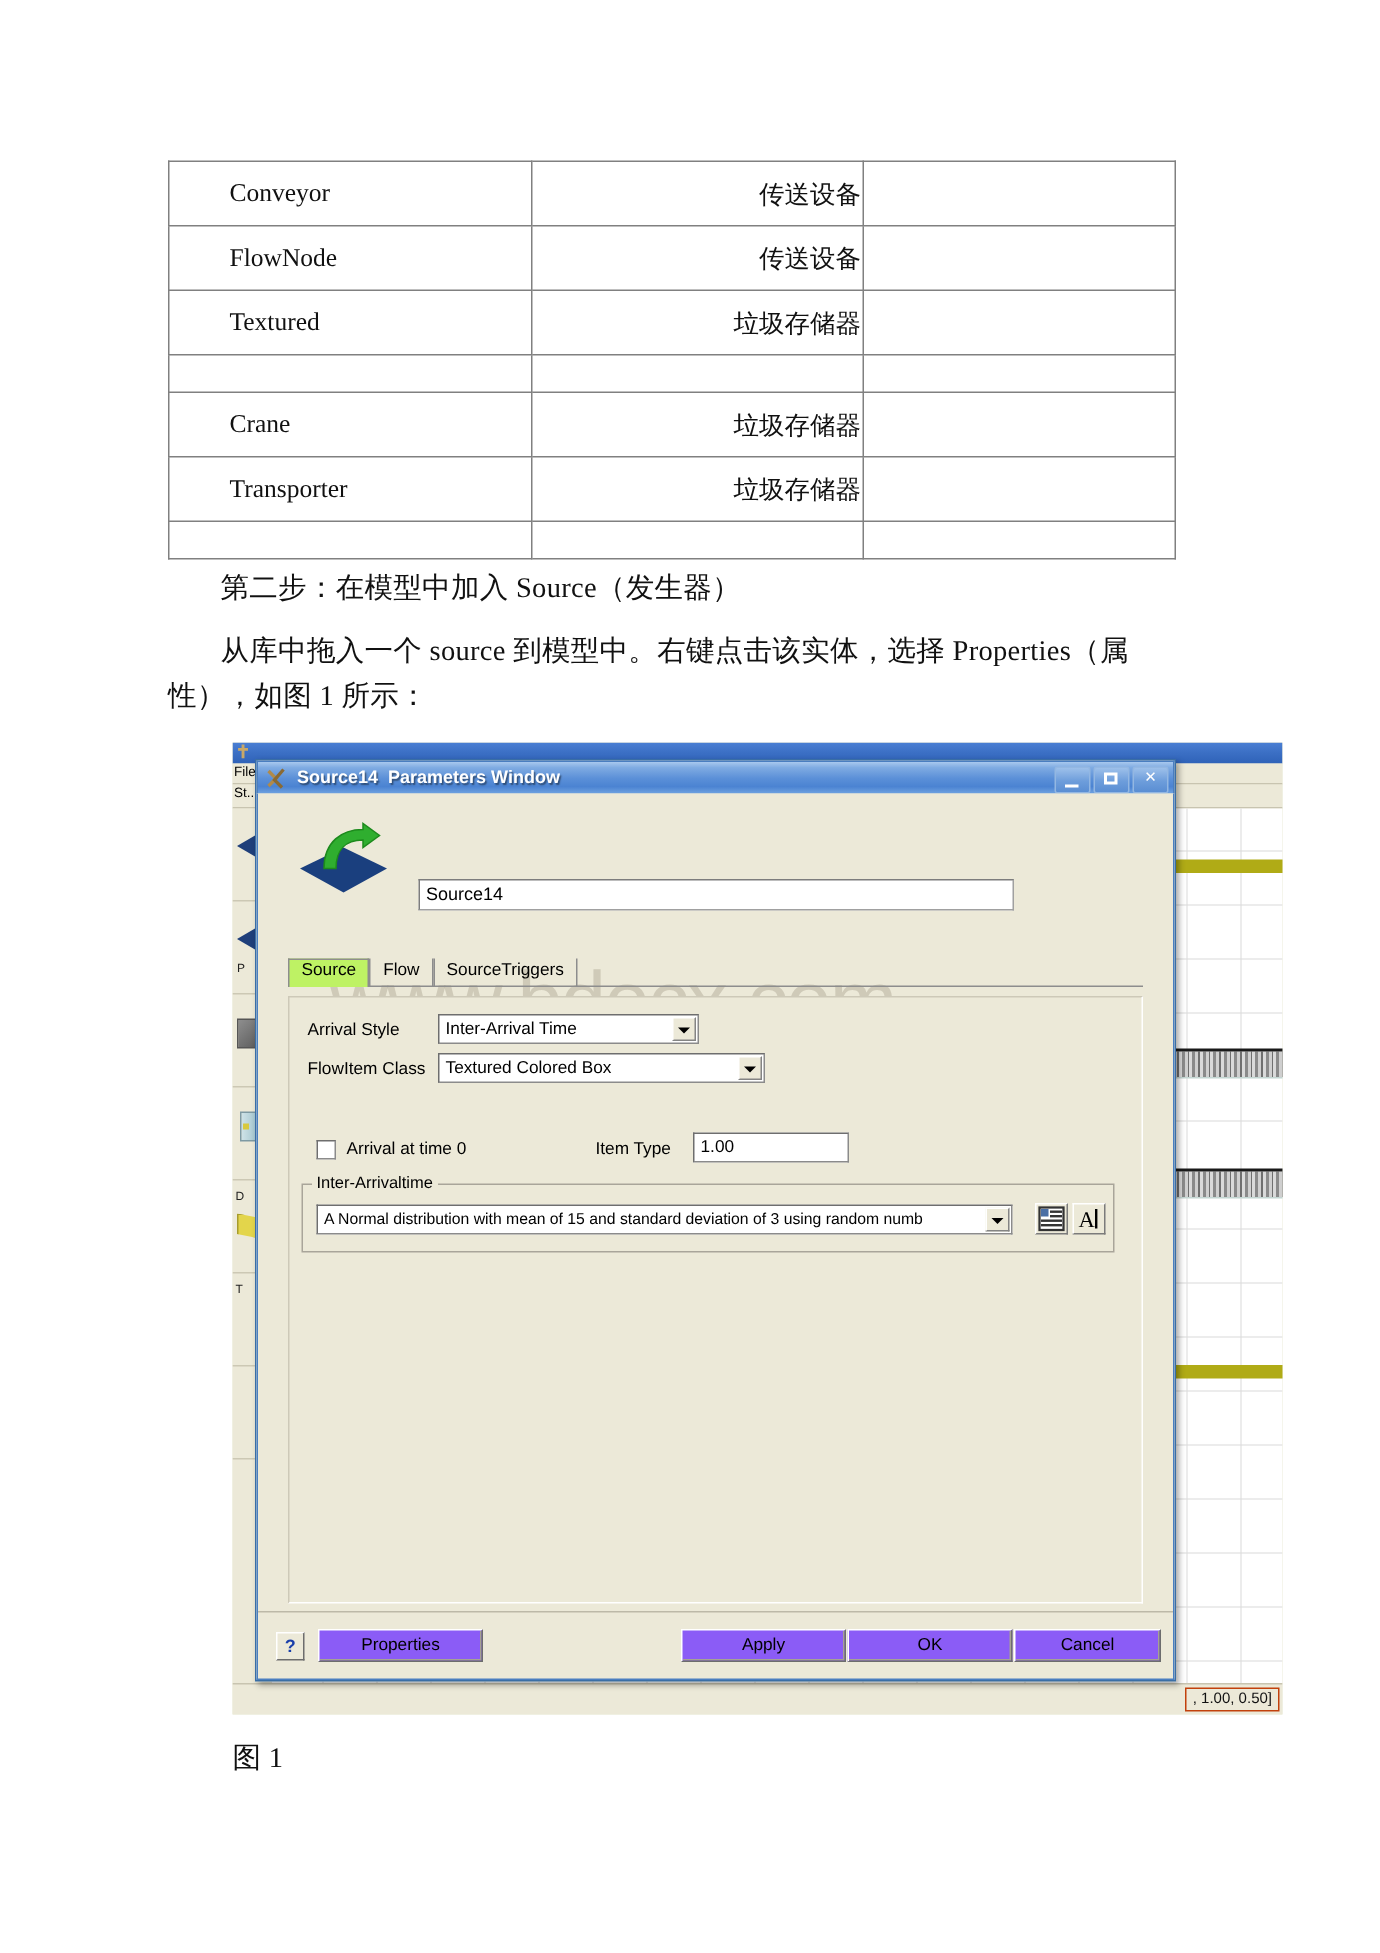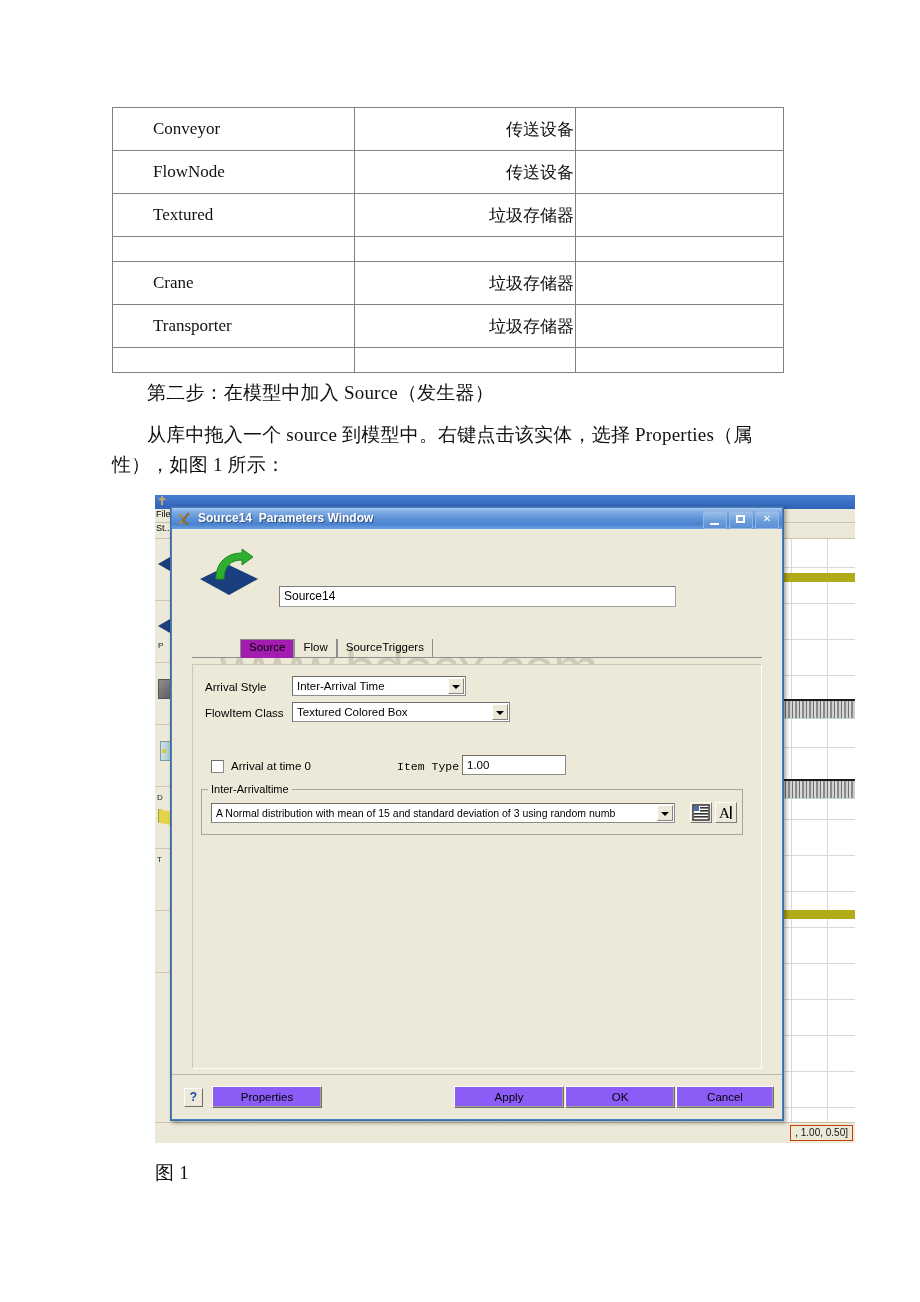--- a/index.html
+++ b/index.html
@@ -230,24 +230,24 @@
   .tab {
     float: left; height: 19px; box-sizing: border-box;
     font-family: "Liberation Sans", sans-serif;
     font-size: 11.5px; color: #000;
     padding: 2px 8px 0 8px;
     border-left: 1px solid #8d8d8d;
     border-right: 1px solid #8d8d8d;
     background: transparent;
   }
   .tab.active {
-    background: #a21caf;
+    background: #bef264;
     border-top: 1px solid #8d8d8d;
     padding-top: 1px;
-    position: relative; z-index: 2; margin-left: 48px;
+    position: relative; z-index: 2;
   }
   .tabline {
     position: absolute; left: 20px; top: 128px; right: 20px; height: 1px;
     background: #8d8d8d;
   }
 
   
   .lbl {
     position: absolute;
     font-family: "Liberation Sans", sans-serif;
@@ -492,21 +492,21 @@
       <div class="combo" style="left:120px; top:173px; width:218px;">
         <span>Textured Colored Box</span>
         <span class="arrowbtn"></span>
       </div>
 
       <div class="chk-row" style="left:39px; top:230px; width:204px; height:16px;">
         <span class="chkbox" style="left:0; top:1px;"></span>
         <span class="lbl" style="left:20px; top:1px;">Arrival at time 0</span>
       </div>
 
-      <div class="lbl" style="left:225px; top:231px;font-family:Liberation Mono, monospace;">Item Type</div>
+      <div class="lbl" style="left:225px; top:231px;">Item Type</div>
       <div class="txtfield" style="left:290px; top:226px; width:104px;">1.00</div>
 
       <div class="groupbox" style="left:29px; top:260px; width:542px; height:46px;">
         <span class="gb-title">Inter-Arrivaltime</span>
       </div>
       <div class="combo" style="left:39px; top:274px; width:464px; font-size:10.5px;">
         <span>A Normal distribution with mean of 15   and standard deviation of 3   using random numb</span>
         <span class="arrowbtn"></span>
       </div>
       <span class="smallbtn" style="left:518px; top:273px;">

